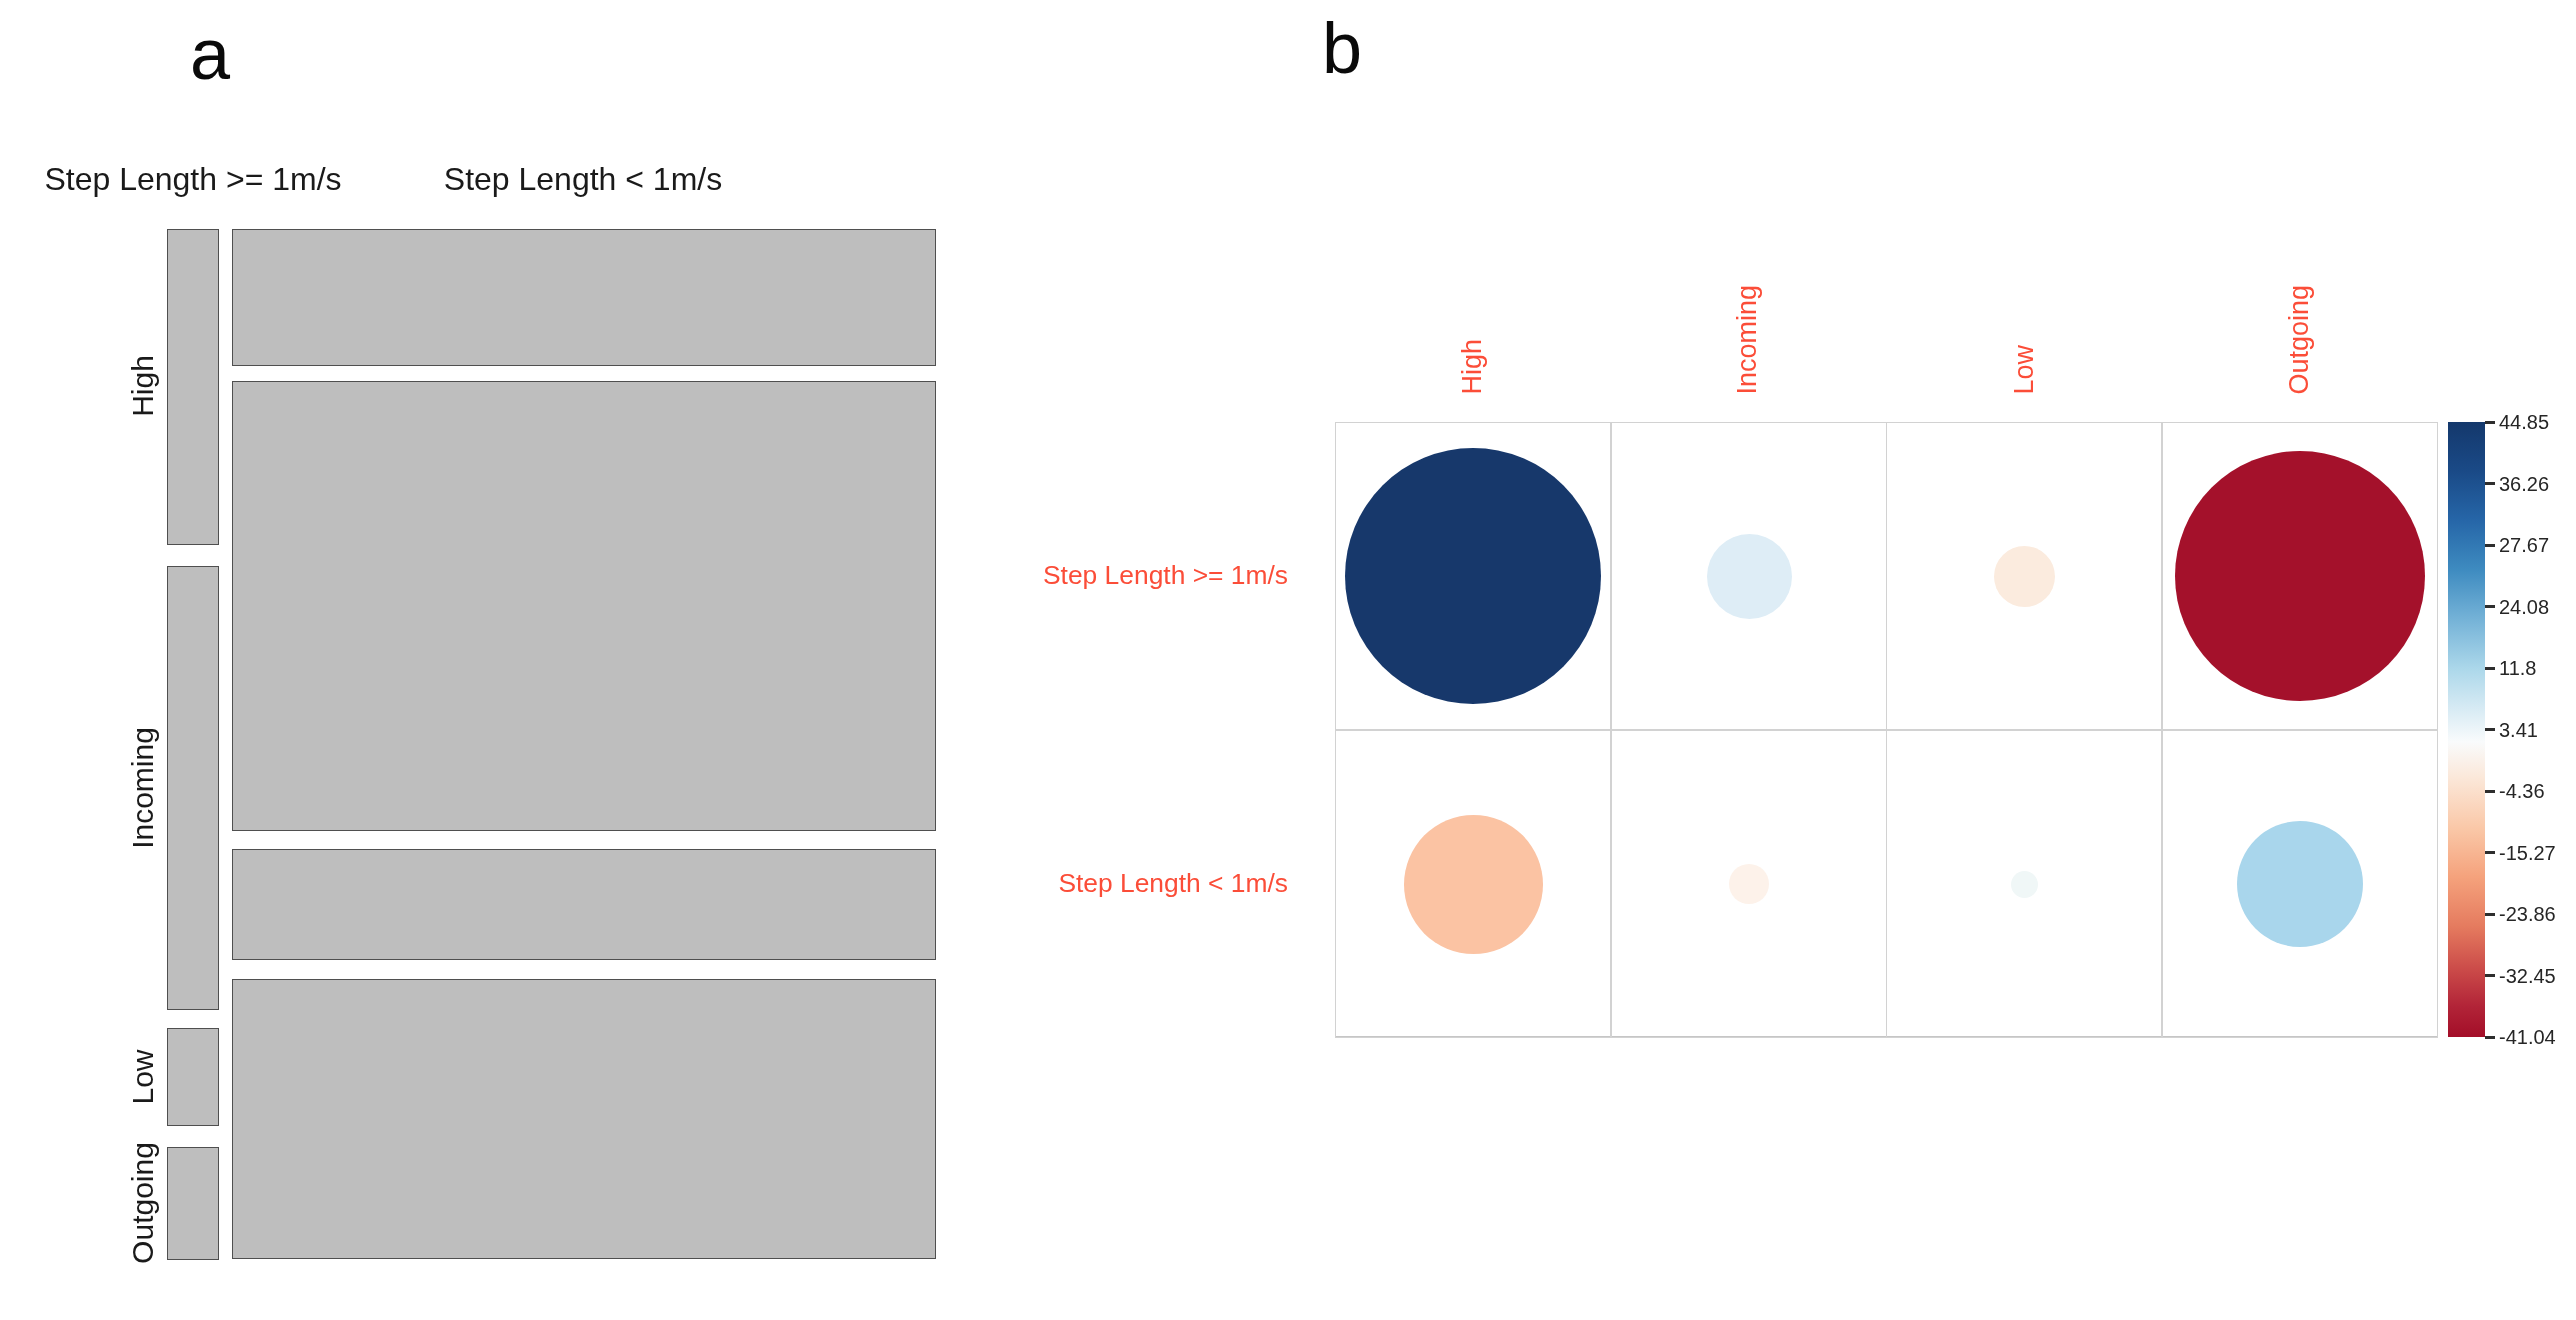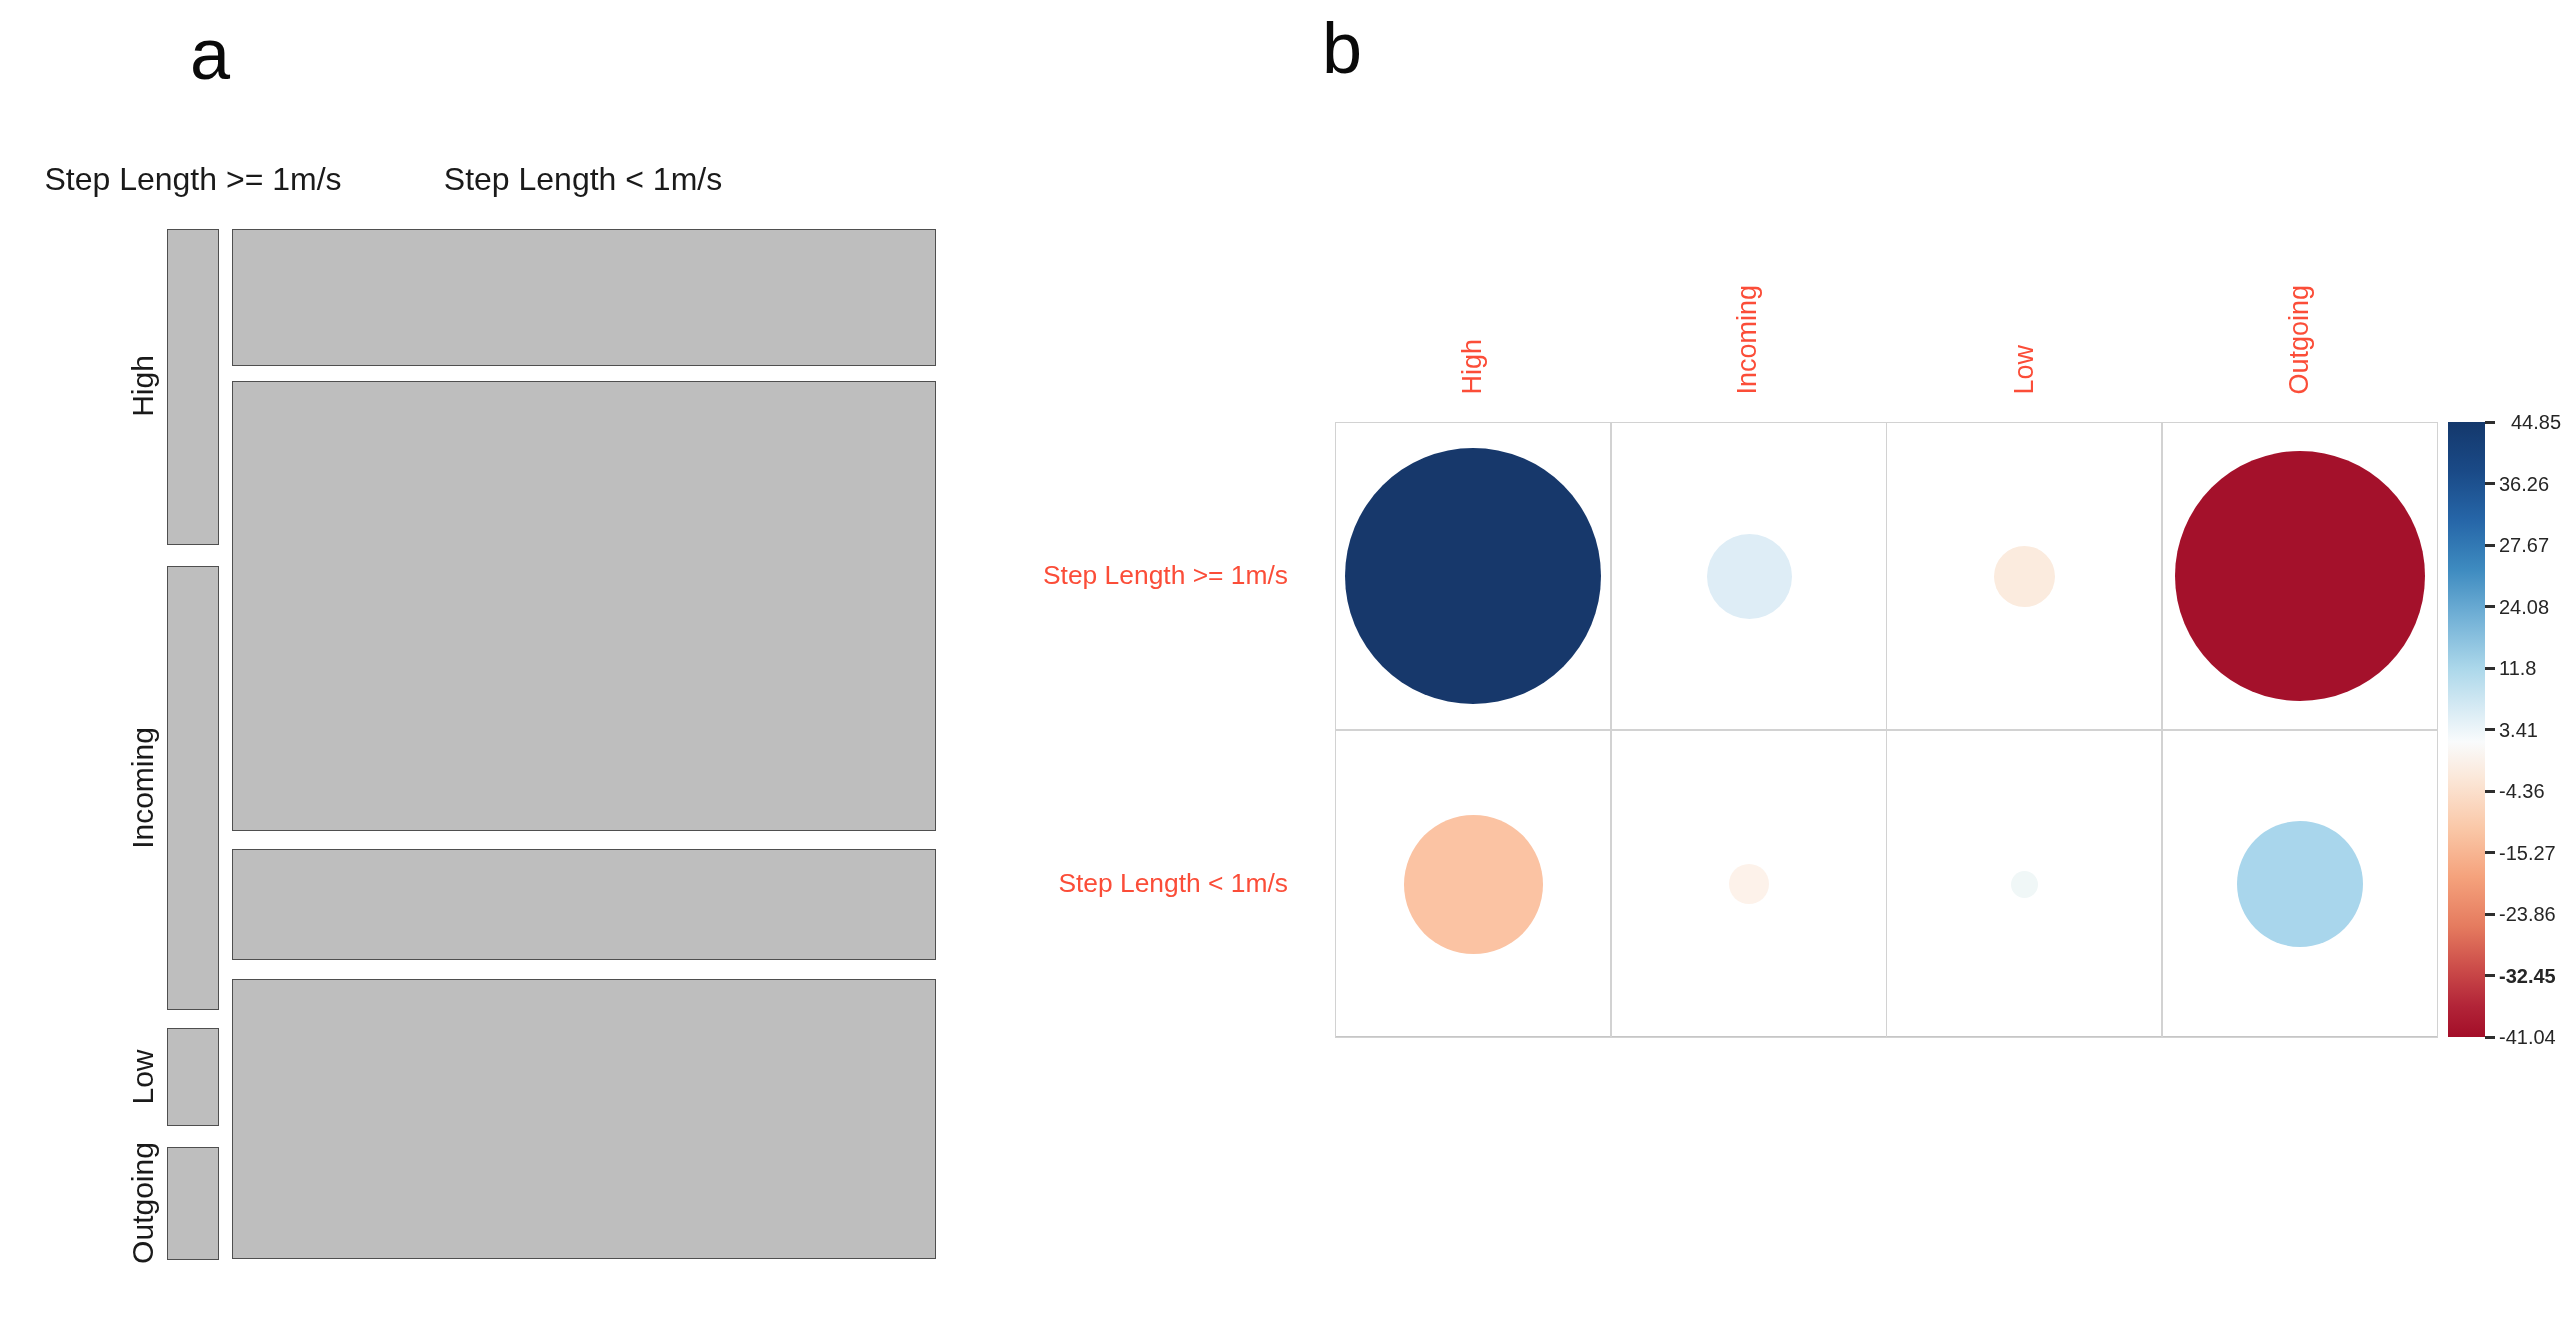--- a/index.html
+++ b/index.html
@@ -79,37 +79,37 @@
         <div class="corr-circle" style="width: 126px; height: 126px; background: rgb(169, 214, 236);"></div>
       </div>
       <div class="corr-col-label" style="left: 1458px; bottom: 926px; color: rgb(251, 77, 56);">High</div>
       <div class="corr-col-label" style="left: 1733px; bottom: 926px; color: rgb(251, 77, 56);">Incoming</div>
       <div class="corr-col-label" style="left: 2010px; bottom: 926px; color: rgb(251, 77, 56);">Low</div>
       <div class="corr-col-label" style="left: 2285px; bottom: 926px; color: rgb(251, 77, 56);">Outgoing</div>
       <div class="corr-row-label" style="right: 1288px; top: 560px; color: rgb(251, 77, 56);">Step Length &gt;= 1m/s</div>
       <div class="corr-row-label" style="right: 1288px; top: 868px; color: rgb(251, 77, 56);">Step Length &lt; 1m/s</div>
       <div class="legend-bar" style="left: 2448px; top: 422px; width: 37px; height: 615px; background: linear-gradient(rgb(20, 56, 108) 0%, rgb(26, 74, 135) 8%, rgb(38, 102, 168) 16%, rgb(62, 139, 192) 24%, rgb(116, 178, 215) 32%, rgb(171, 215, 234) 40%, rgb(211, 233, 243) 46%, rgb(249, 251, 252) 52%, rgb(251, 231, 216) 58%, rgb(250, 200, 168) 66%, rgb(245, 162, 124) 74%, rgb(229, 123, 95) 82%, rgb(203, 75, 73) 89%, rgb(178, 36, 56) 95%, rgb(163, 14, 40) 100%);"></div>
       <div class="legend-tick" style="left: 2485px; top: 421px; width: 9.7px; height: 2.6px;"></div>
-      <div class="legend-label" style="left: 2499px; top: 412px; margin-left: 12px;">44.85</div>
+      <div class="legend-label" style="left: 2499px; top: 412px;">44.85</div>
       <div class="legend-tick" style="left: 2485px; top: 482px; width: 9.7px; height: 2.6px;"></div>
       <div class="legend-label" style="left: 2499px; top: 474px;">36.26</div>
       <div class="legend-tick" style="left: 2485px; top: 544px; width: 9.7px; height: 2.6px;"></div>
       <div class="legend-label" style="left: 2499px; top: 535px;">27.67</div>
       <div class="legend-tick" style="left: 2485px; top: 605px; width: 9.7px; height: 2.6px;"></div>
       <div class="legend-label" style="left: 2499px; top: 597px;">24.08</div>
       <div class="legend-tick" style="left: 2485px; top: 667px; width: 9.7px; height: 2.6px;"></div>
       <div class="legend-label" style="left: 2499px; top: 658px;">11.8</div>
       <div class="legend-tick" style="left: 2485px; top: 728px; width: 9.7px; height: 2.6px;"></div>
       <div class="legend-label" style="left: 2499px; top: 720px;">3.41</div>
       <div class="legend-tick" style="left: 2485px; top: 790px; width: 9.7px; height: 2.6px;"></div>
       <div class="legend-label" style="left: 2499px; top: 781px;">-4.36</div>
       <div class="legend-tick" style="left: 2485px; top: 851px; width: 9.7px; height: 2.6px;"></div>
       <div class="legend-label" style="left: 2499px; top: 843px;">-15.27</div>
       <div class="legend-tick" style="left: 2485px; top: 913px; width: 9.7px; height: 2.6px;"></div>
       <div class="legend-label" style="left: 2499px; top: 904px;">-23.86</div>
       <div class="legend-tick" style="left: 2485px; top: 974px; width: 9.7px; height: 2.6px;"></div>
-      <div class="legend-label" style="left: 2499px; top: 966px; font-weight: bold;">-32.45</div>
+      <div class="legend-label" style="left: 2499px; top: 966px;">-32.45</div>
       <div class="legend-tick" style="left: 2485px; top: 1036px; width: 9.7px; height: 2.6px;"></div>
       <div class="legend-label" style="left: 2499px; top: 1027px; text-align: right;">-41.04</div>
     </div>
 
 </div>
 
 
 </body></html>

